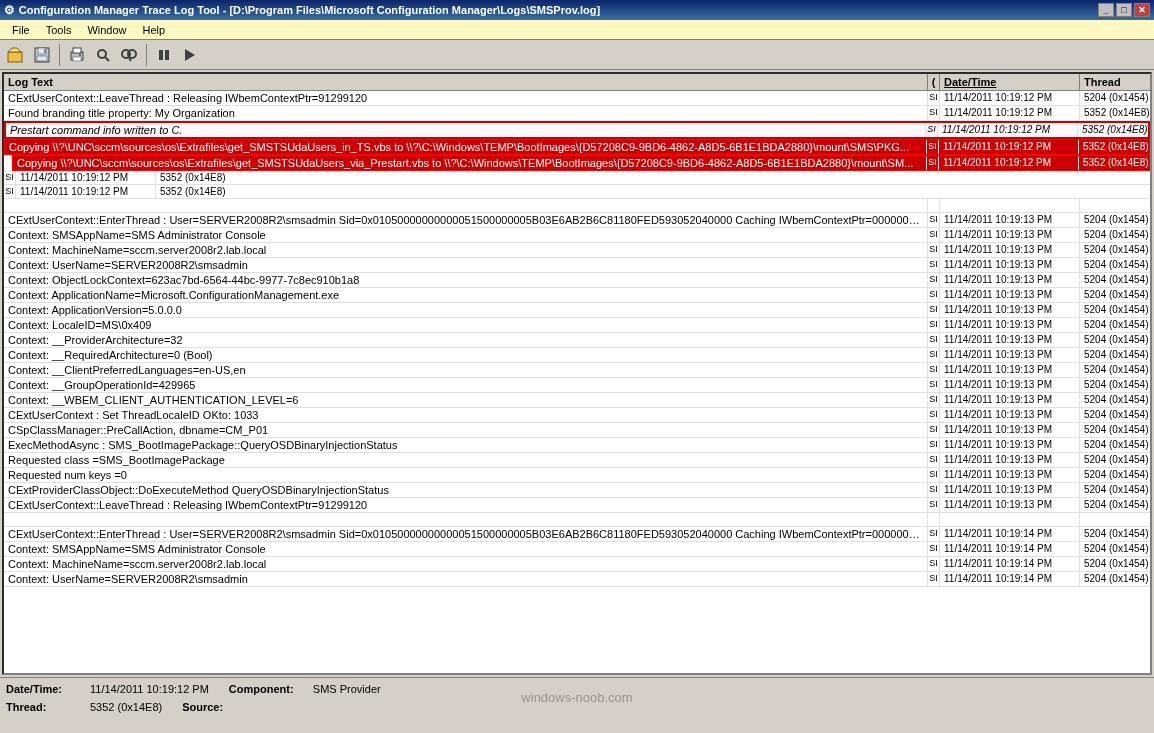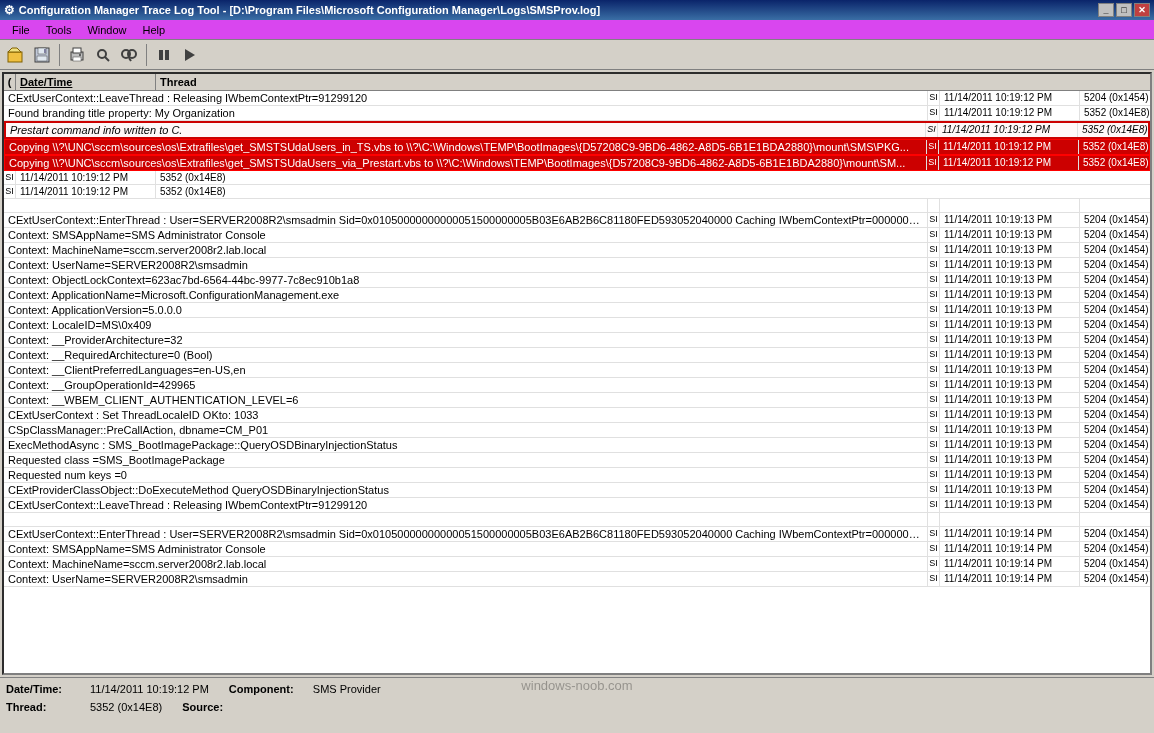--- a/index.html
+++ b/index.html
@@ -36,21 +36,21 @@
       background: #c0c0c0;
       border: 1px solid #808080;
       font-size: 9px;
       display: flex;
       align-items: center;
       justify-content: center;
       cursor: pointer;
       color: #000;
     }
     .menu-bar {
-      background: #d946ef;
+      background: #fef9c3;
       display: flex;
       align-items: center;
       height: 20px;
       border-bottom: 1px solid #808080;
       padding: 0 4px;
     }
     .menu-item {
       padding: 2px 8px;
       font-size: 11px;
       cursor: pointer;
@@ -131,21 +131,21 @@
       display: flex;
       flex-direction: column;
       height: 58px;
     }
     .status-row { display: flex; align-items: center; height: 18px; }
     .status-label { font-weight: bold; margin-right: 4px; width: 80px; }
     .status-value { margin-right: 20px; }
     .status-label2 { font-weight: bold; margin-right: 4px; width: 80px; }
     .watermark {
       position: fixed;
-      bottom: 40px;
+      bottom: 28px;
       left: 50%;
       transform: translateX(-50%);
       font-size: 13px;
       color: rgba(0,0,0,0.3);
       pointer-events: none;
       white-space: nowrap;
       z-index: 10;
     }
   </style>
 </head>
@@ -221,20 +221,21 @@
 
   <div class="tb-btn" title="Play">
     <svg width="14" height="14" viewBox="0 0 14 14">
         <polygon points="2,1 12,7 2,13" fill="#404040"></polygon>
       </svg>
   </div>
 </div>
 
 <div class="main-content">
   <div class="log-header">
+    <div class="col-logtext">Log Text</div>
     <div class="col-sep">(</div>
     <div class="col-datetime">Date/Time</div>
     <div class="col-thread">Thread</div>
   </div>
   <div class="log-rows" id="log-rows-container">
 
   <div class="log-row">
         <div class="cell-text">CExtUserContext::LeaveThread : Releasing IWbemContextPtr=91299120</div>
         <div class="cell-sep">SI</div>
         <div class="cell-dt">11/14/2011 10:19:12 PM</div>
@@ -251,21 +252,21 @@
         <div class="cell-sep">SI</div>
         <div class="cell-dt">11/14/2011 10:19:12 PM</div>
         <div class="cell-th">5352 (0x14E8)</div>
       </div>
       <div class="log-row" style="background: rgb(204, 0, 0); color: rgb(255, 255, 255); border: 1px solid rgb(255, 0, 0);">
         <div class="cell-text">Copying \\?\UNC\sccm\sources\os\Extrafiles\get_SMSTSUdaUsers_in_TS.vbs to \\?\C:\Windows\TEMP\BootImages\{D57208C9-9BD6-4862-A8D5-6B1E1BDA2880}\mount\SMS\PKG...</div>
         <div class="cell-sep">SI</div>
         <div class="cell-dt">11/14/2011 10:19:12 PM</div>
         <div class="cell-th">5352 (0x14E8)</div>
       </div>
-      <div class="log-row" style="background: rgb(204, 0, 0); color: rgb(255, 255, 255); border: 1px solid rgb(255, 0, 0);">
+      <div class="log-row" style="background: rgb(204, 0, 0); color: rgb(255, 255, 255); border: 1px solid rgb(255, 0, 0); margin-left: 8px;">
         <div class="cell-text">Copying \\?\UNC\sccm\sources\os\Extrafiles\get_SMSTSUdaUsers_via_Prestart.vbs to \\?\C:\Windows\TEMP\BootImages\{D57208C9-9BD6-4862-A8D5-6B1E1BDA2880}\mount\SM...</div>
         <div class="cell-sep">SI</div>
         <div class="cell-dt">11/14/2011 10:19:12 PM</div>
         <div class="cell-th">5352 (0x14E8)</div>
       </div>
       <div class="log-row">
         <div class="cell-sep">SI</div>
         <div class="cell-dt">11/14/2011 10:19:12 PM</div>
         <div class="cell-th">5352 (0x14E8)</div>
       </div>

